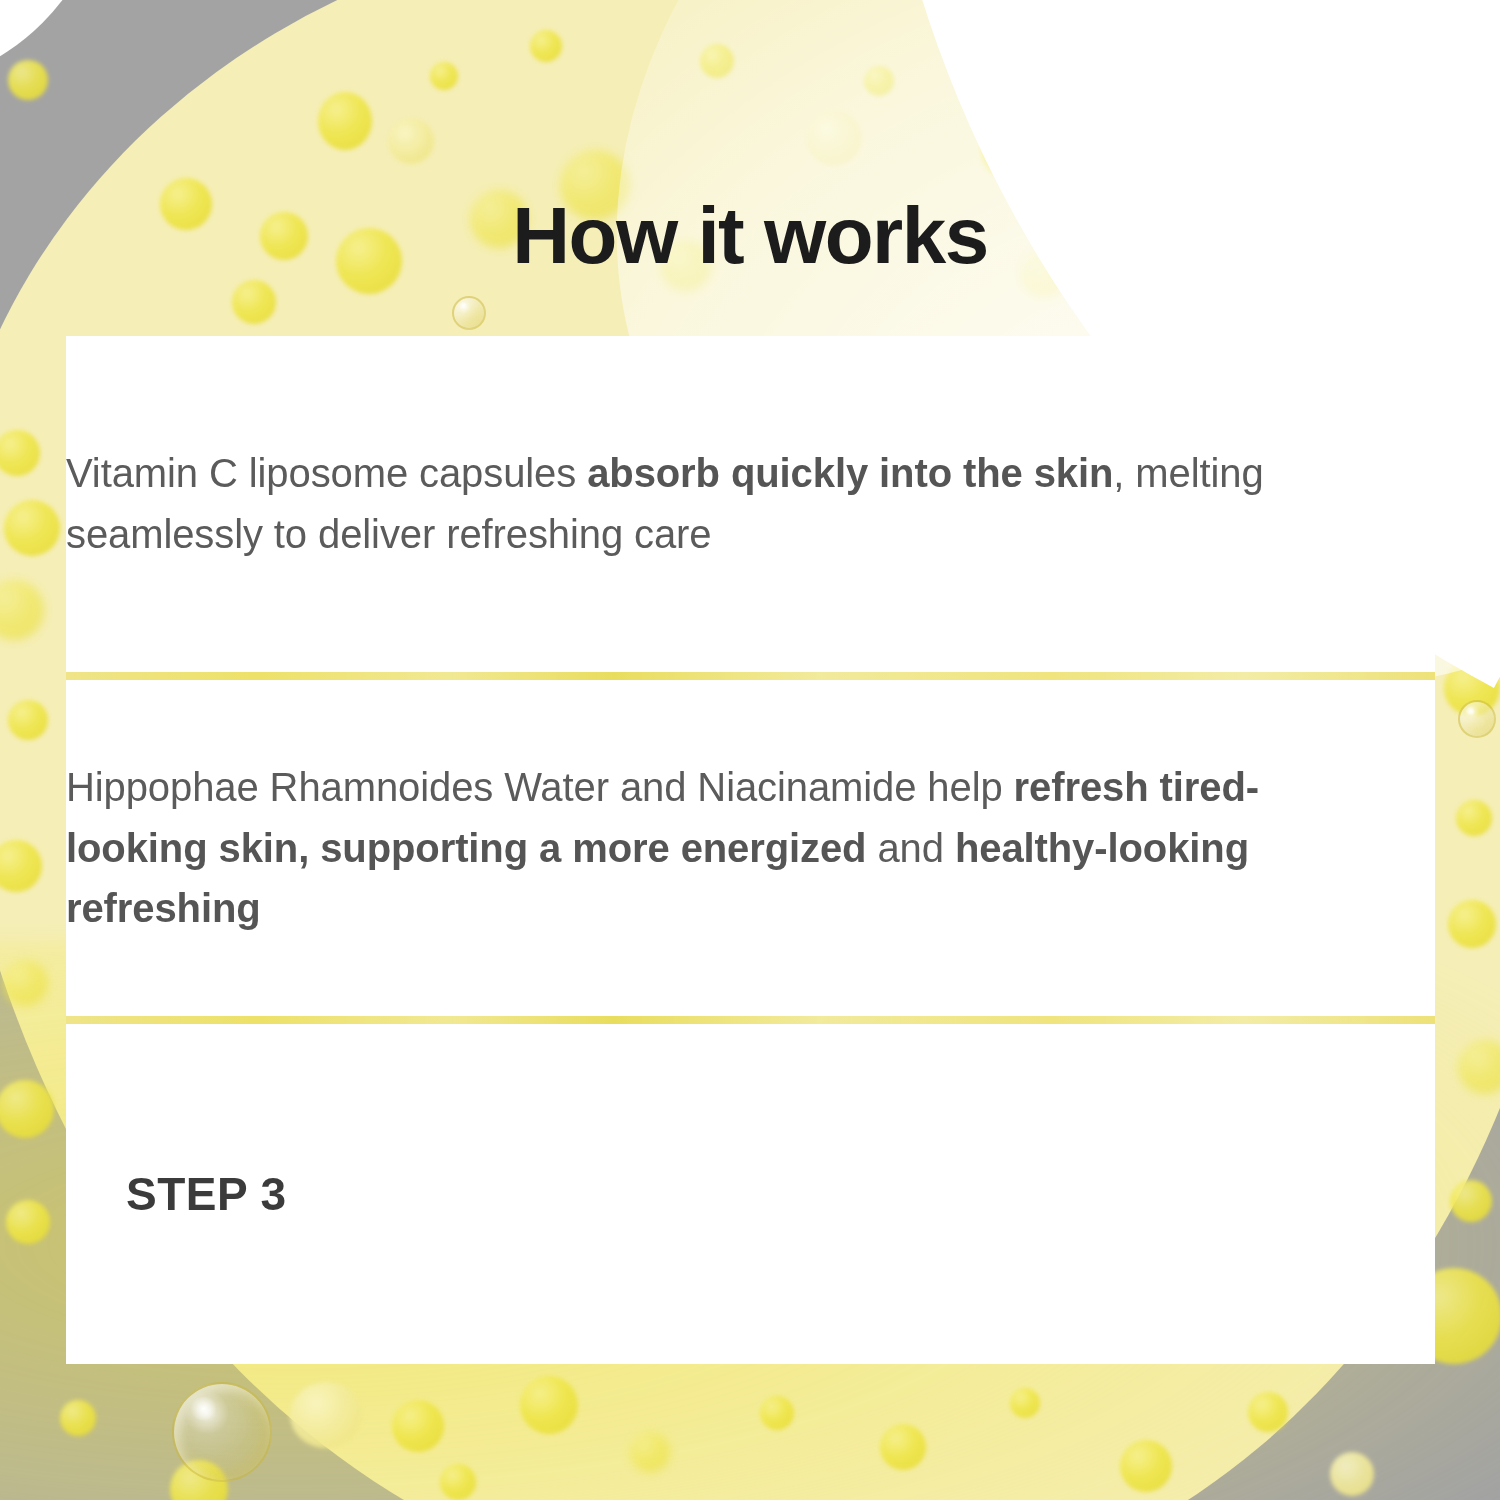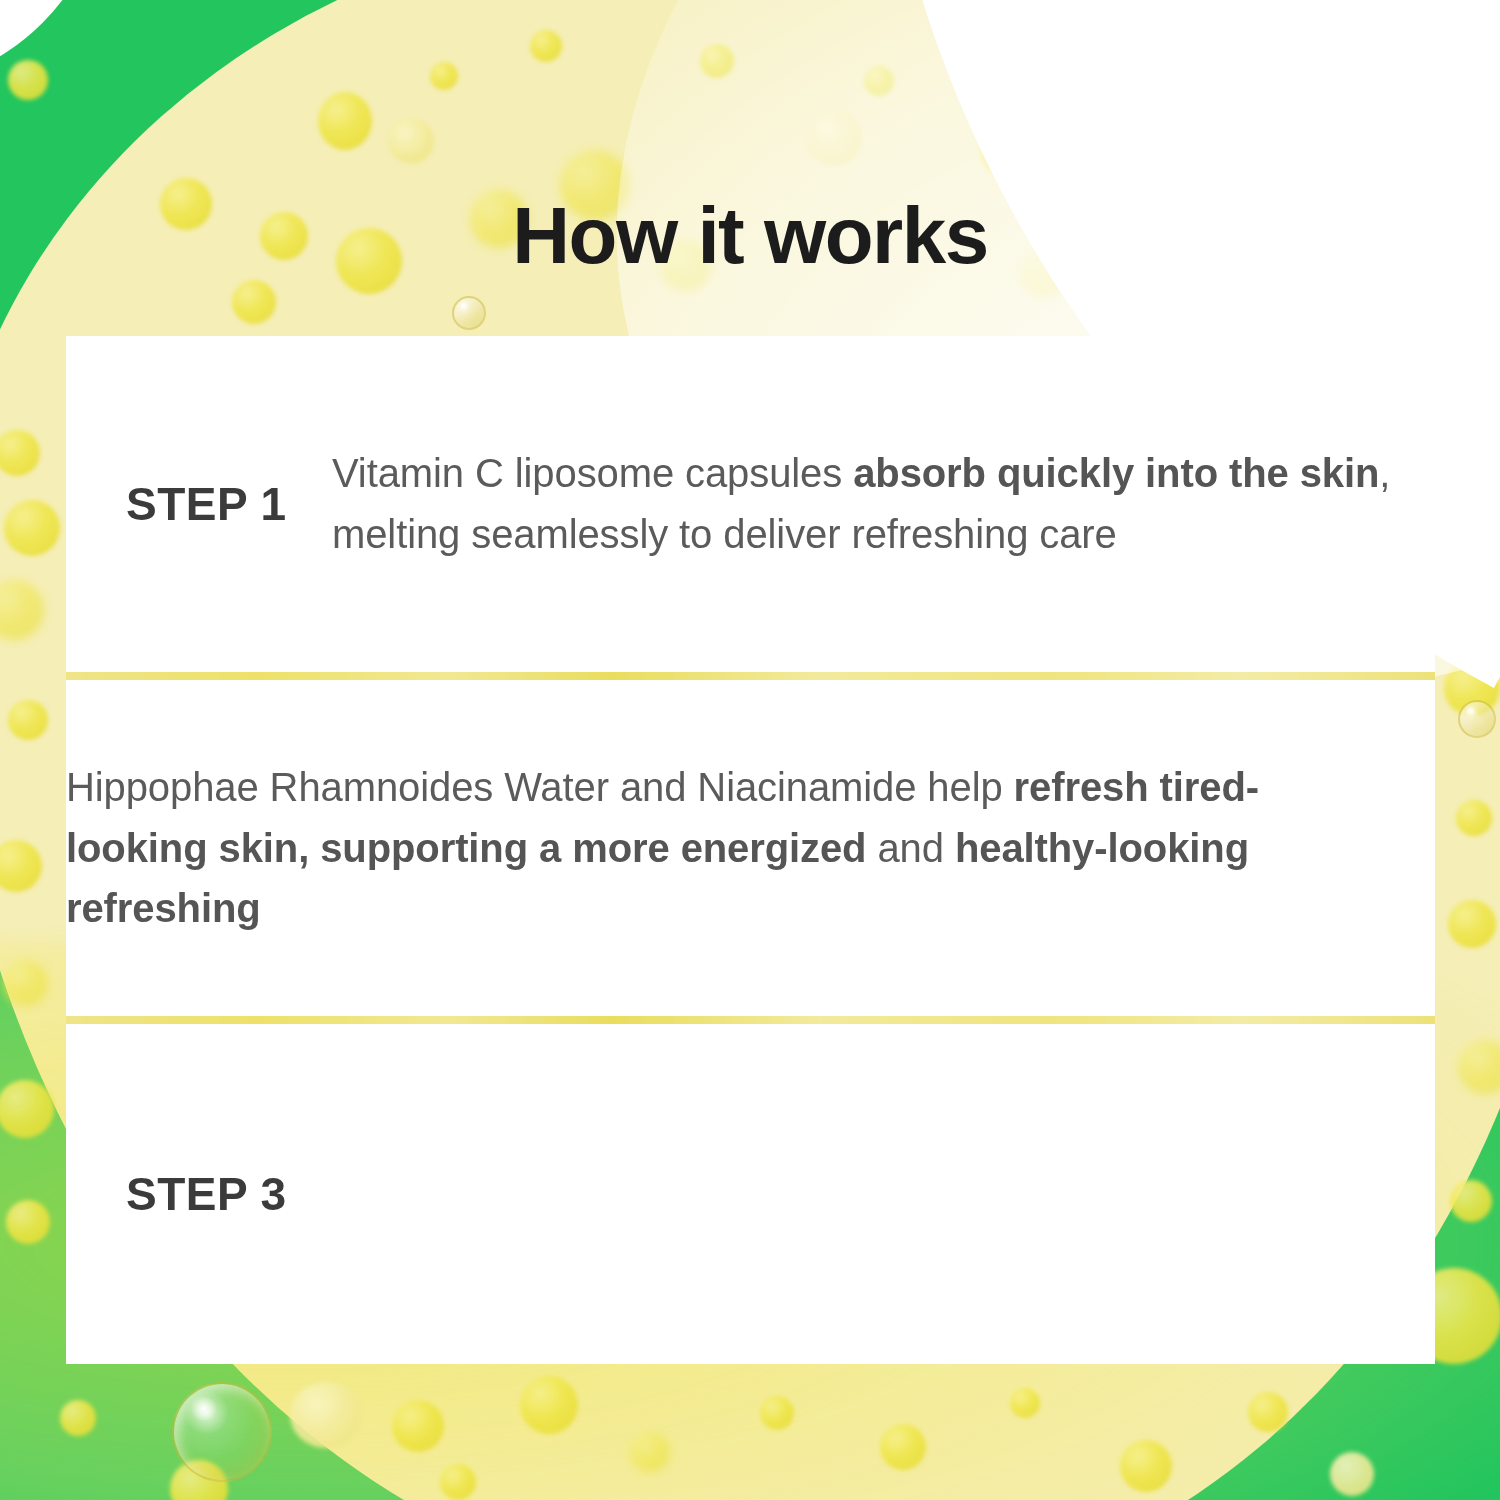--- a/index.html
+++ b/index.html
@@ -9,21 +9,21 @@
     height: 1500px;
     overflow: hidden;
     background: #ffffff;
     font-family: "Liberation Sans", sans-serif;
   }
 
   #page {
     position: relative;
     width: 1500px;
     height: 1500px;
-    background: #22c55e;
+    background: #a3a3a3;
     overflow: hidden;
   }
 
   
   .bg-layer {
     position: absolute;
     inset: 0;
     overflow: hidden;
   }
 
@@ -269,21 +269,20 @@
     <div class="corner-tl"></div>
   </div>
 
   <div class="content">
 
     <div class="title">How it works</div>
 
     <div class="panels">
 
       <div class="panel panel-1">
-        <div class="step-label">STEP 1</div>
         <div class="step-body"><span>Vitamin C liposome capsules </span><b>absorb quickly into the skin</b><span>, melting seamlessly to deliver refreshing care</span></div>
       </div>
 
       <div class="divider divider-1"></div>
 
       <div class="panel panel-2">
         <div class="step-body"><span>Hippophae Rhamnoides Water and Niacinamide help </span><b>refresh tired-looking skin, supporting a more energized</b><span> and </span><b>healthy-looking refreshing</b></div>
       </div>
 
       <div class="divider divider-2"></div>

